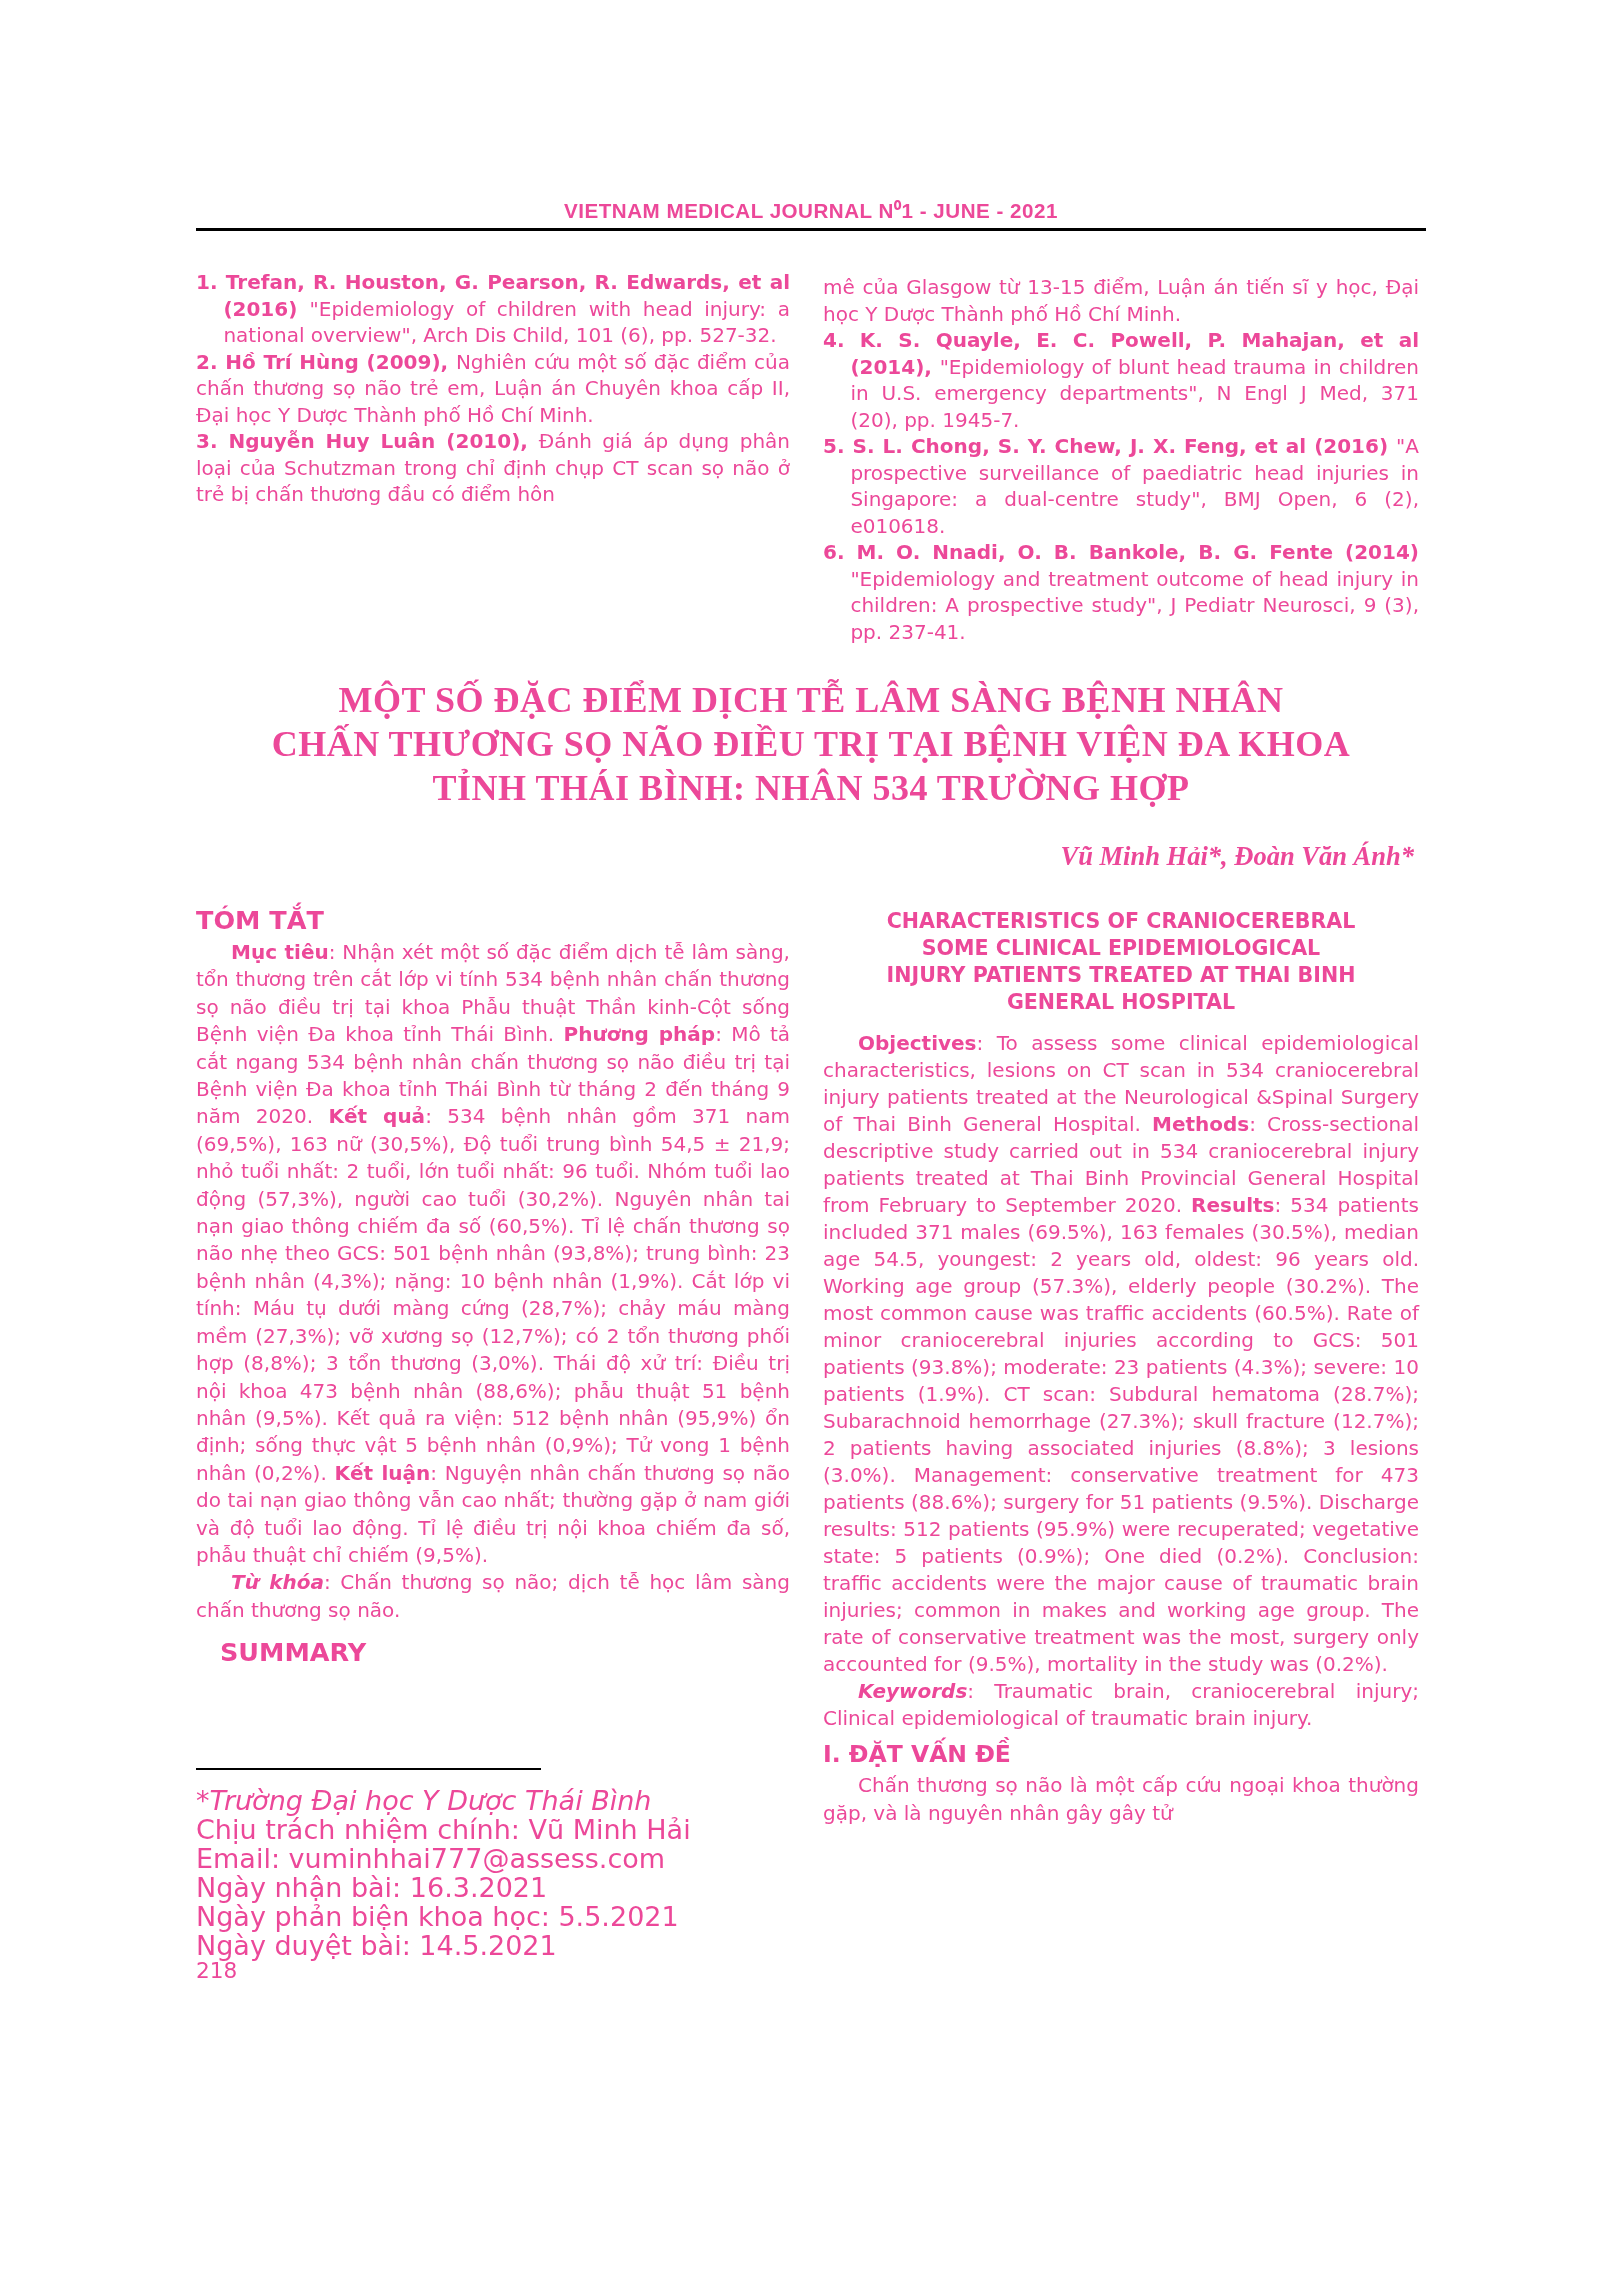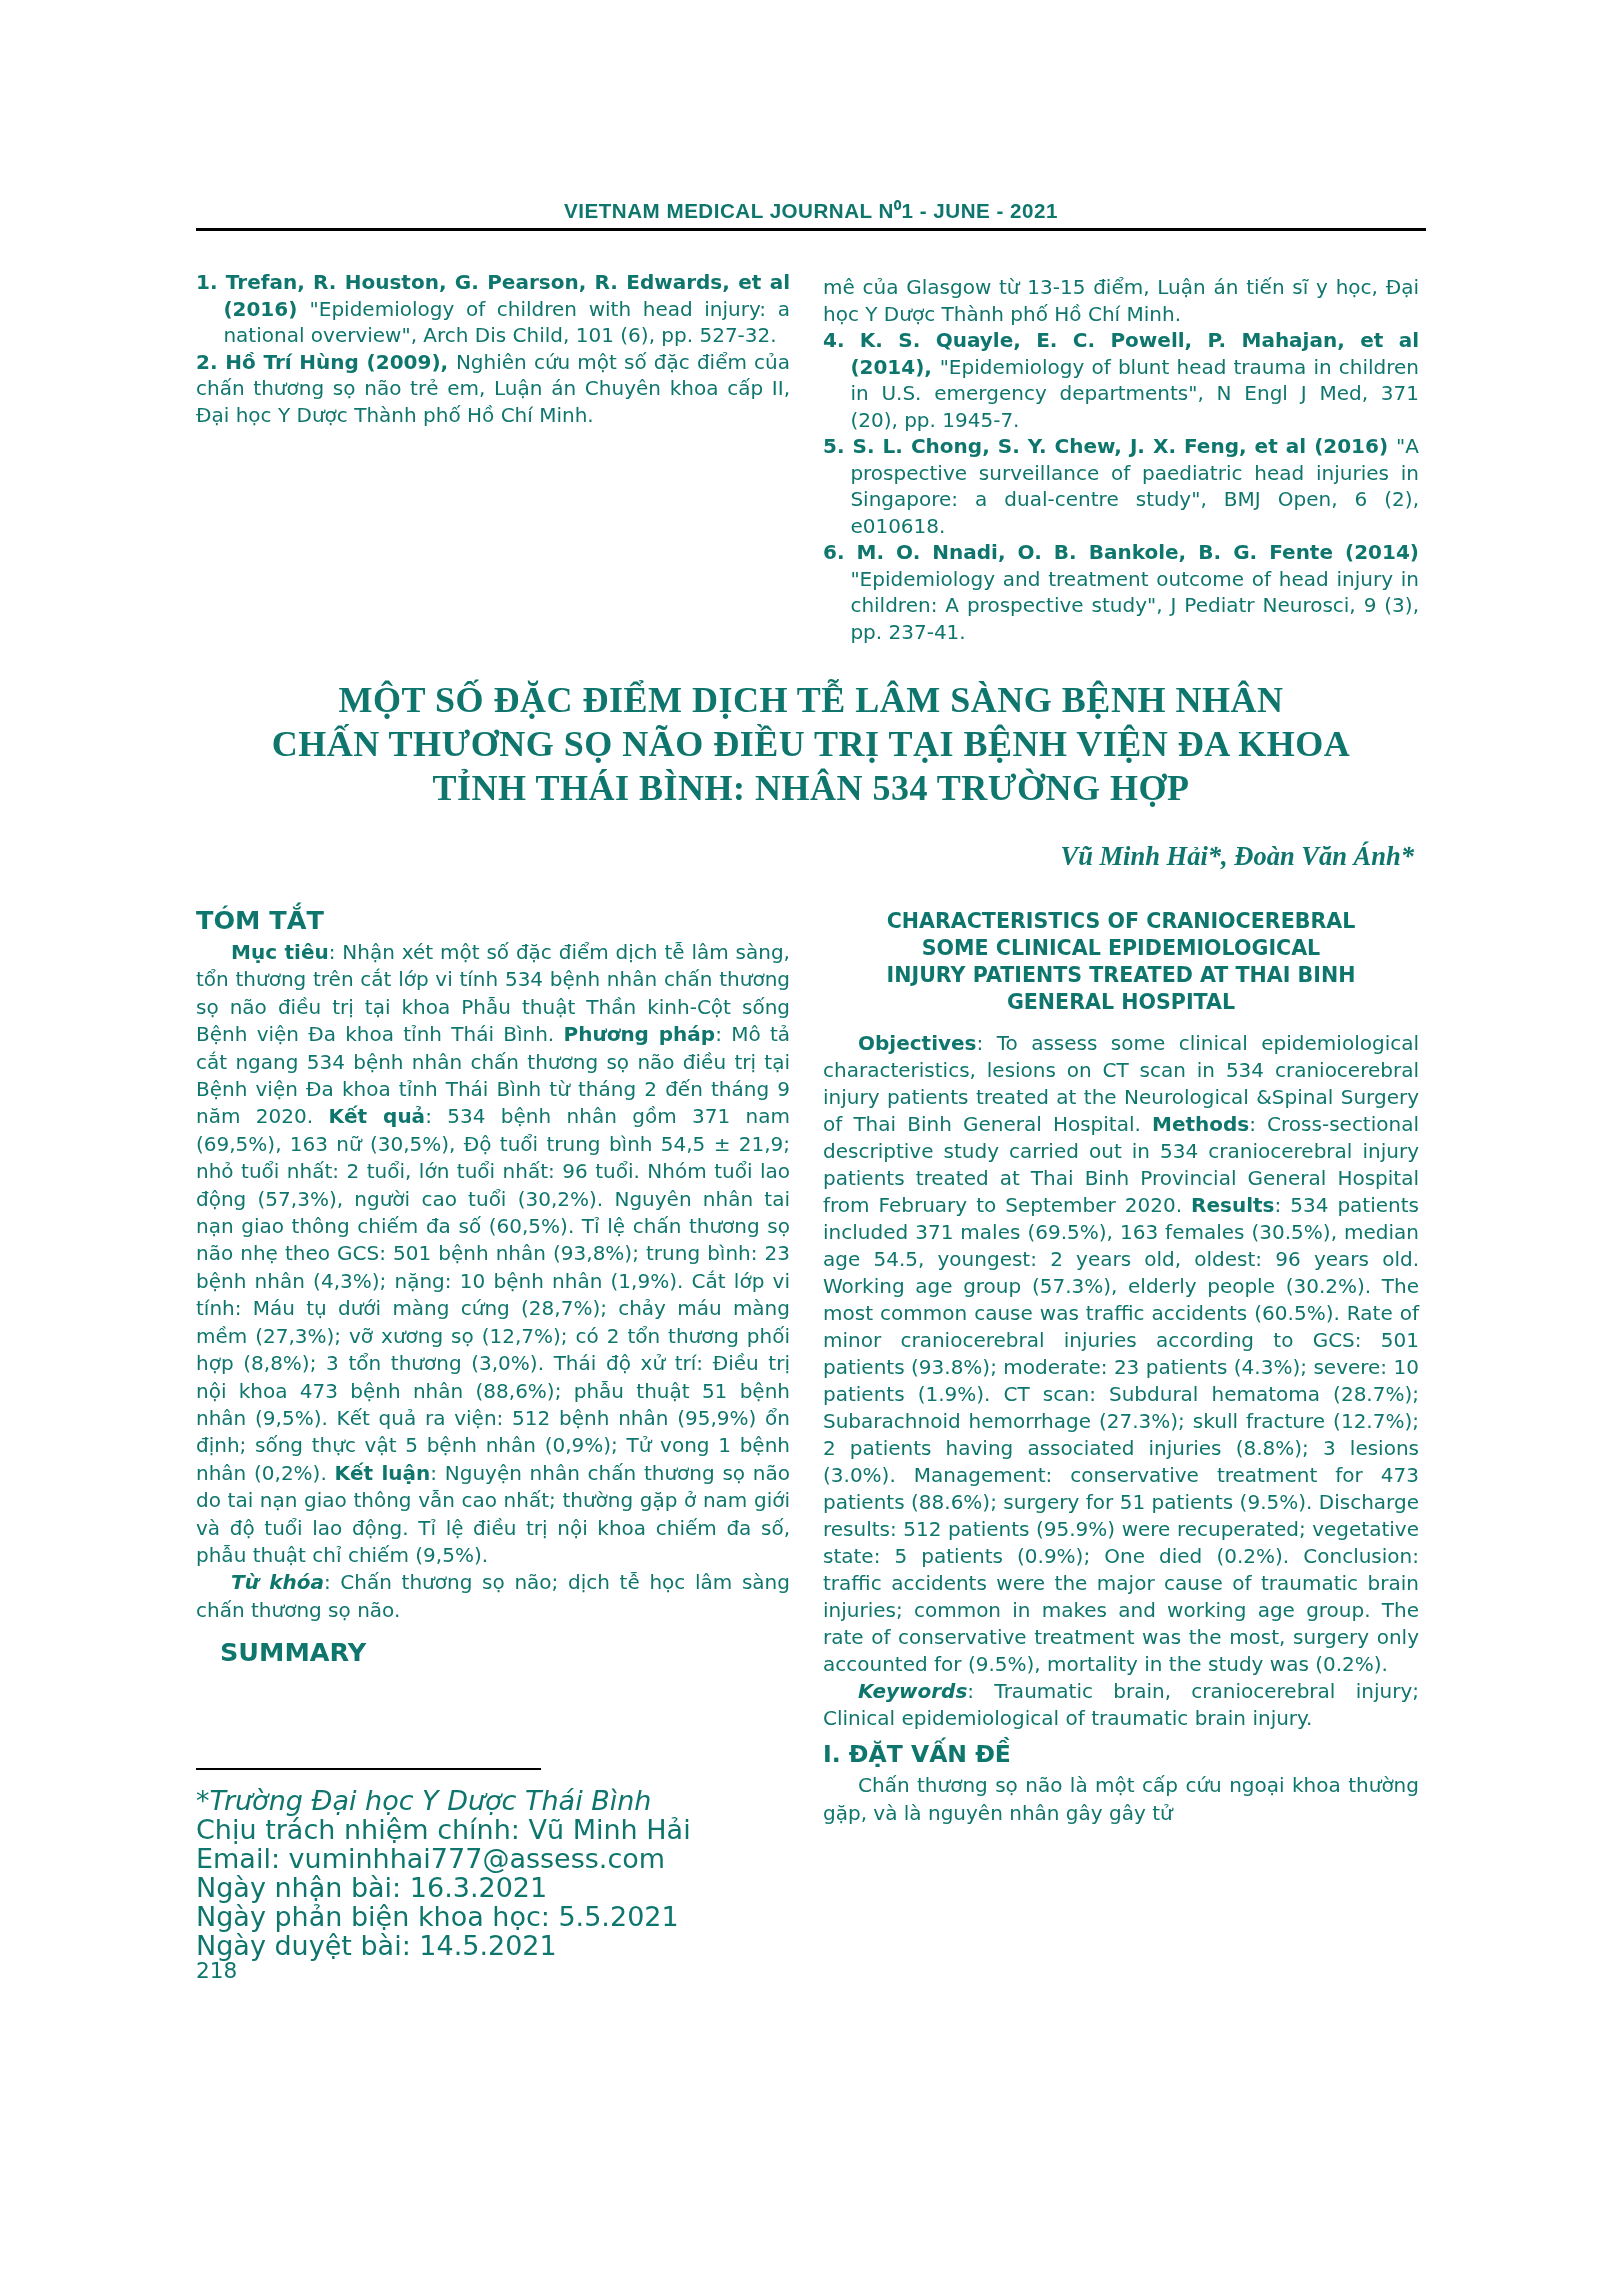--- a/index.html
+++ b/index.html
@@ -1,19 +1,19 @@
 <!DOCTYPE html>
 <html><head>
 <meta charset="utf-8">
 <style>
   * { margin:0; padding:0; box-sizing:border-box; }
   html,body { background:#ffffff; }
   .page {
     position:relative; width:1621px; height:2293px; background:#ffffff;
-    color:#0f766e; font-family:"DejaVu Sans", sans-serif; overflow:hidden;
+    color:#ec4899; font-family:"DejaVu Sans", sans-serif; overflow:hidden;
   }
   .jheader {
     position:absolute; left:196px; top:196px; width:1230px; text-align:center;
     font-family:"Liberation Sans", sans-serif; font-weight:bold; font-size:20.6px; letter-spacing:0.5px;
   }
   .jrule { position:absolute; left:196px; top:228px; width:1230px; height:2.9px; background:#000; }
 
   .refs-left  { position:absolute; left:196px; top:269px; width:594px; }
   .refs-right { position:absolute; left:823px; top:274px; width:596px; }
   .refs-heading { font-size:25.5px; font-weight:bold; line-height:37px; letter-spacing:-0.3px; }
@@ -52,20 +52,21 @@
 <body>
 
 <div class="page">
 
   <div class="jheader">VIETNAM MEDICAL JOURNAL N⁰1 - JUNE - 2021</div>
   <div class="jrule"></div>
 
   <section class="refs-left">
     <p class="ref hang"><span style="font-weight: bold;">1. Trefan, R. Houston, G. Pearson, R. Edwards, et al (2016) </span><span>"Epidemiology of children with head injury: a national overview", Arch Dis Child, 101 (6), pp. 527-32.</span></p>
     <p class="ref"><span style="font-weight: bold;">2. Hồ Trí Hùng (2009), </span><span>Nghiên cứu một số đặc điểm của chấn thương sọ não trẻ em,  Luận án Chuyên khoa cấp II, Đại học Y Dược Thành phố Hồ Chí Minh.</span></p>
+    <p class="ref"><span style="font-weight: bold;">3. Nguyễn Huy Luân (2010), </span><span>Đánh giá áp dụng phân loại của Schutzman trong chỉ định chụp CT scan sọ não ở trẻ bị chấn thương đầu có điểm hôn</span></p>
   </section>
 
   <section class="refs-right">
     <p class="ref">mê của Glasgow từ 13-15 điểm, Luận án tiến sĩ y học, Đại học Y Dược Thành phố Hồ Chí Minh.</p>
     <p class="ref hang"><span style="font-weight: bold;">4. K. S. Quayle, E. C. Powell, P. Mahajan, et al (2014), </span><span>"Epidemiology of blunt head trauma in children in U.S. emergency departments",  N Engl J Med, 371 (20), pp. 1945-7.</span></p>
     <p class="ref hang"><span style="font-weight: bold;">5. S. L. Chong, S. Y. Chew, J. X. Feng, et al (2016) </span><span>"A prospective surveillance of paediatric head injuries in Singapore: a dual-centre study", BMJ Open, 6 (2), e010618.</span></p>
     <p class="ref hang"><span style="font-weight: bold;">6. M. O. Nnadi, O. B. Bankole, B. G. Fente (2014) </span><span>"Epidemiology and treatment outcome of head injury in children: A prospective study", J Pediatr Neurosci, 9 (3), pp. 237-41.</span></p>
   </section>
 
   <div class="title-block">

